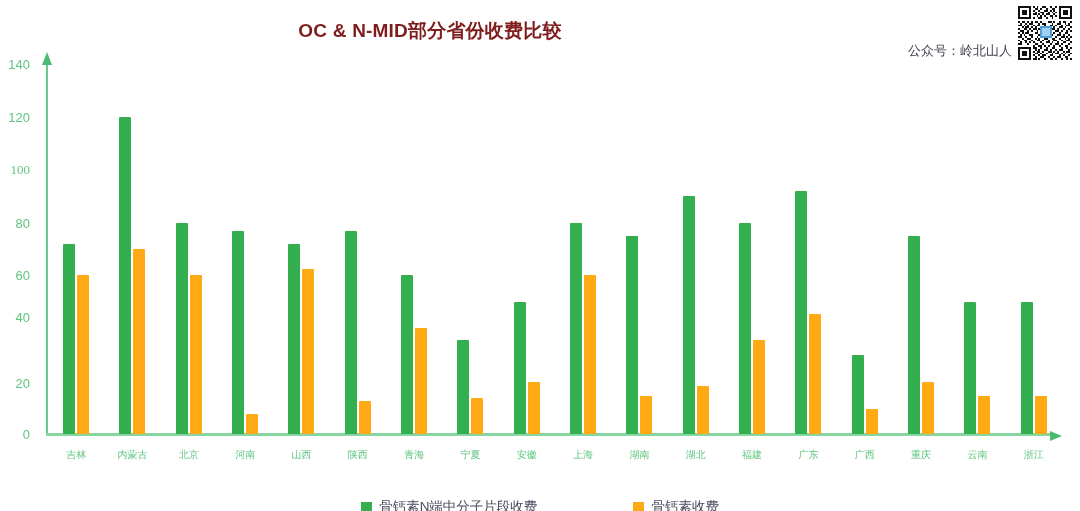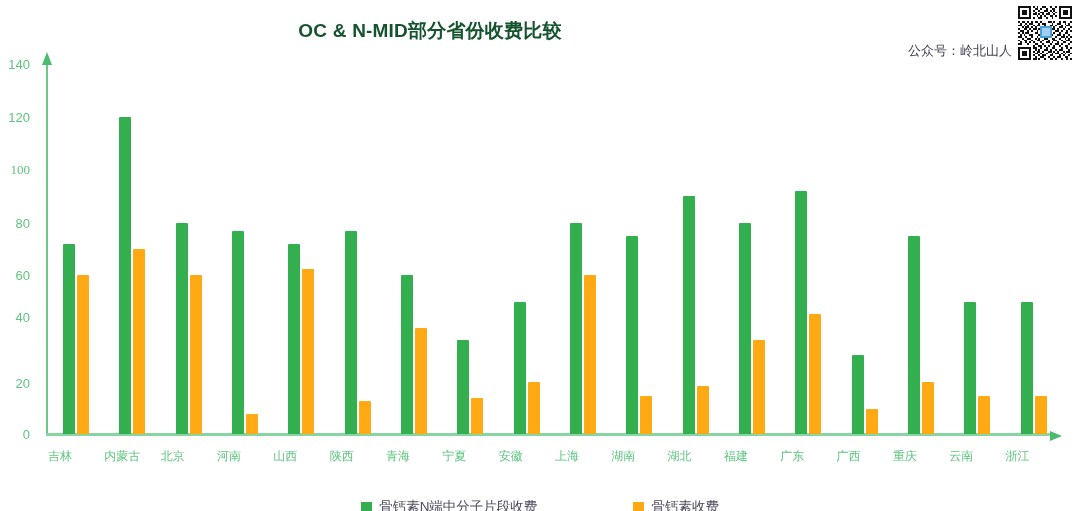--- a/index.html
+++ b/index.html
@@ -22,21 +22,21 @@
   }
   
   .chart-title {
     position: absolute;
     left: 0;
     top: 18px;
     width: 860px;
     text-align: center;
     font-size: 19px;
     font-weight: bold;
-    color: #14532d;
+    color: #7f1d1d;
     letter-spacing: 0.2px;
     white-space: nowrap;
   }
   
   .brand {
     position: absolute;
     right: 8px;
     top: 6px;
     display: flex;
     align-items: flex-end;
@@ -132,22 +132,22 @@
   
   .xlabels {
     position: absolute;
     left: 48px;
     top: 448px;
     width: 1014px;
     display: flex;
   }
   .xlabel {
     flex: 1 1 0;
-    text-align: left;
-    font-size: 12px;
+    text-align: center;
+    font-size: 10px;
     color: #5fc47f;
     white-space: nowrap;
   }
   
   .legend {
     position: absolute;
     left: 0;
     top: 486px;
     width: 1080px;
     display: flex;

